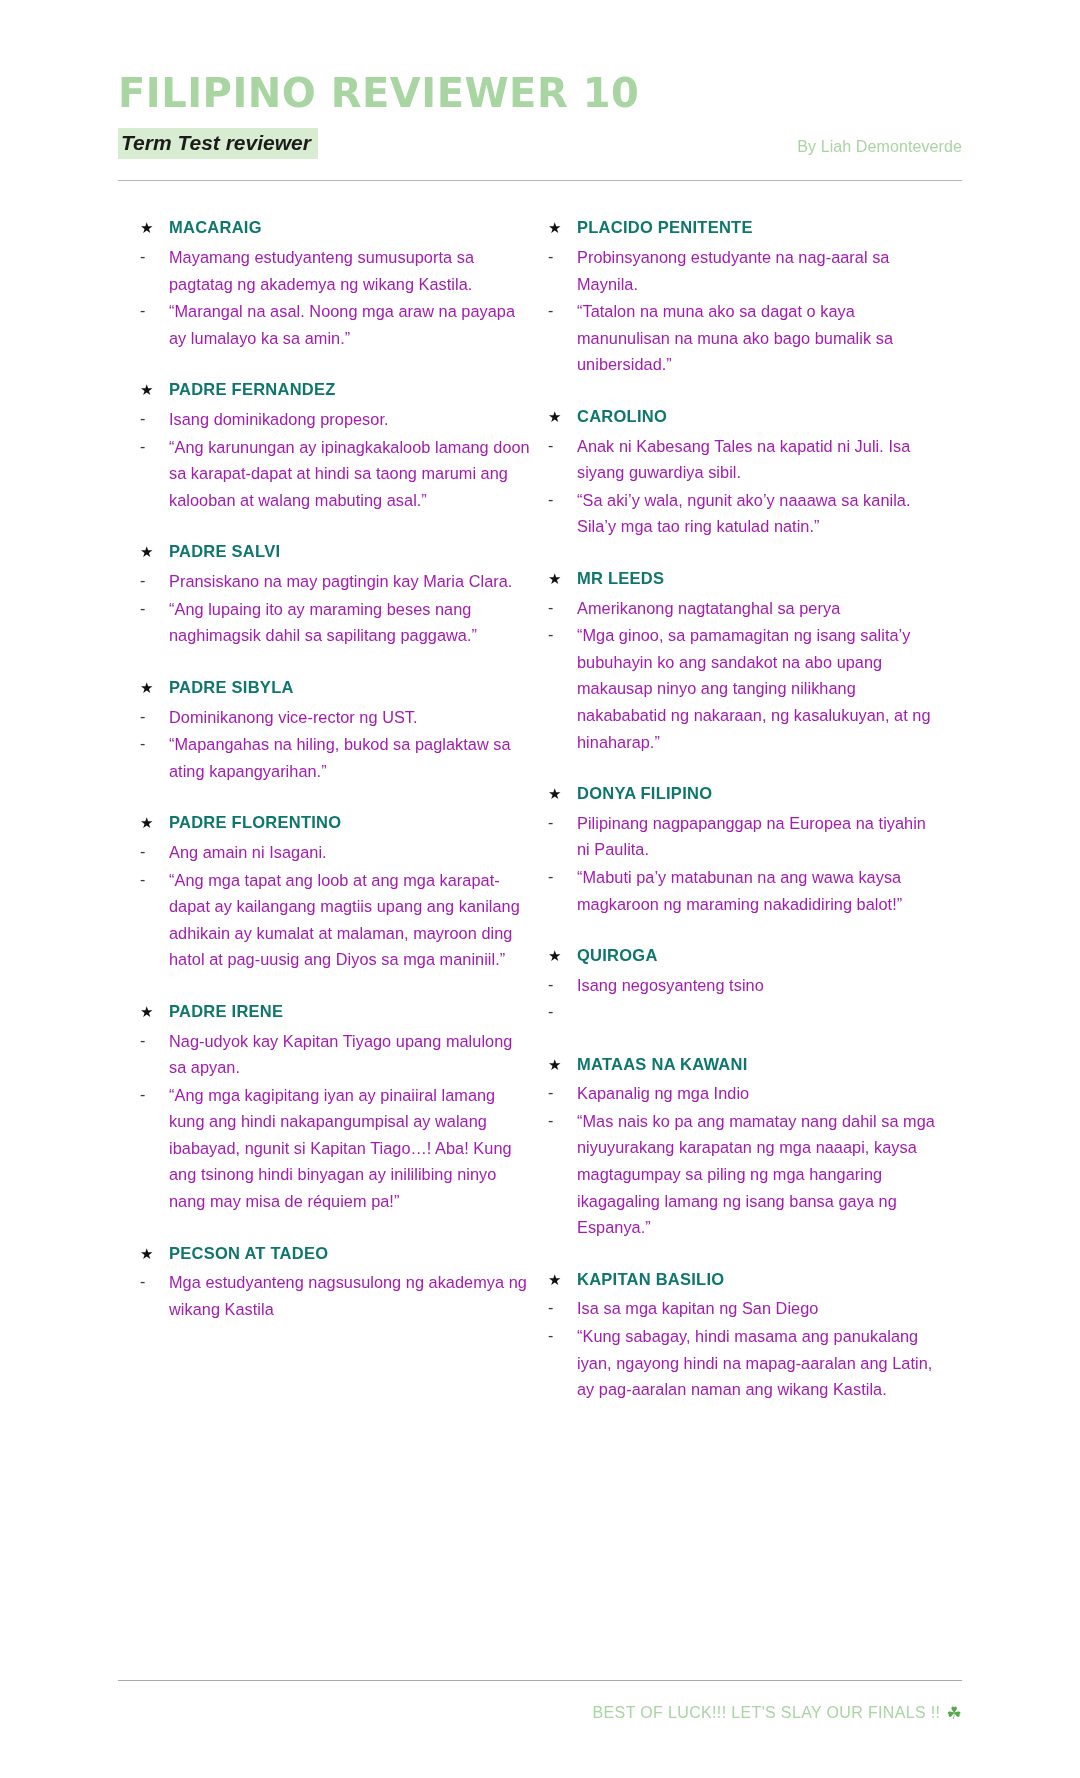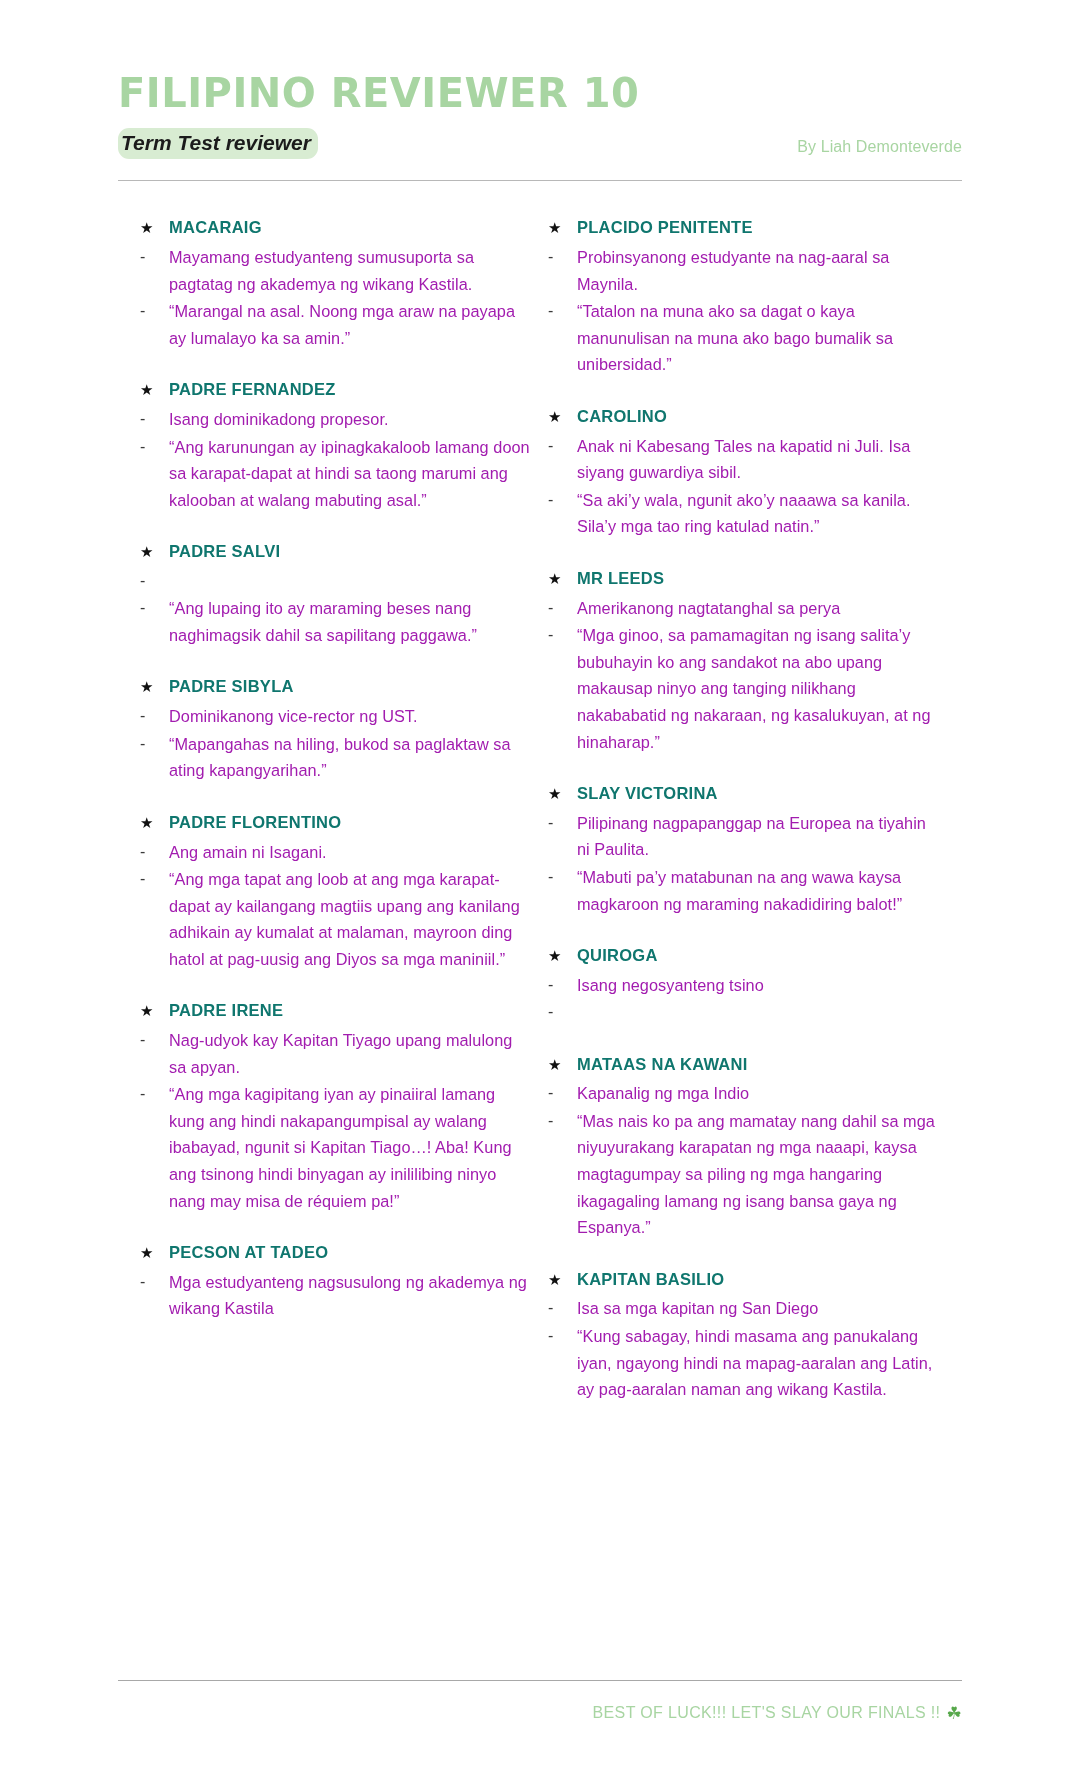--- a/index.html
+++ b/index.html
@@ -48,21 +48,20 @@
 
   .doc-subtitle {
     display: inline-block;
     font-size: 21px;
     font-weight: 700;
     font-style: italic;
     color: #1b1b1b;
     background: #d8ecd2;
     padding: 2px 7px 3px 3px;
     line-height: 1.25;
-    border-radius: 11px;
   }
 
   .doc-author {
     font-size: 16px;
     color: #a8d5a2;
     font-weight: 400;
     padding-bottom: 3px;
     letter-spacing: 0.1px;
     margin-left: 20px;
   }
@@ -214,20 +213,21 @@
             <span class="bullet-text">“Ang karunungan ay ipinagkakaloob lamang doon sa karapat-dapat at hindi sa taong marumi ang kalooban at walang mabuting asal.”</span>
           </div>
         </div>
         <div class="entry">
           <div class="entry-head">
             <span class="star">★</span>
             <span class="entry-name">PADRE SALVI</span>
           </div>
           <div class="bullet-row">
             <span class="dash">-</span>
+            <span class="bullet-text">Pransiskano na may pagtingin kay Maria Clara.</span>
           </div>
           <div class="bullet-row">
             <span class="dash">-</span>
             <span class="bullet-text">“Ang lupaing ito ay maraming beses nang naghimagsik dahil sa sapilitang paggawa.”</span>
           </div>
         </div>
         <div class="entry">
           <div class="entry-head">
             <span class="star">★</span>
             <span class="entry-name">PADRE SIBYLA</span>
@@ -320,21 +320,21 @@
             <span class="bullet-text">Amerikanong nagtatanghal sa perya</span>
           </div>
           <div class="bullet-row">
             <span class="dash">-</span>
             <span class="bullet-text">“Mga ginoo, sa pamamagitan ng isang salita’y bubuhayin ko ang sandakot na abo upang makausap ninyo ang tanging nilikhang nakababatid ng nakaraan, ng kasalukuyan, at ng hinaharap.”</span>
           </div>
         </div>
         <div class="entry">
           <div class="entry-head">
             <span class="star">★</span>
-            <span class="entry-name">SLAY VICTORINA</span>
+            <span class="entry-name">DONYA FILIPINO</span>
           </div>
           <div class="bullet-row">
             <span class="dash">-</span>
             <span class="bullet-text">Pilipinang nagpapanggap na Europea na tiyahin ni Paulita.</span>
           </div>
           <div class="bullet-row">
             <span class="dash">-</span>
             <span class="bullet-text">“Mabuti pa’y matabunan na ang wawa kaysa magkaroon ng maraming nakadidiring balot!”</span>
           </div>
         </div>

